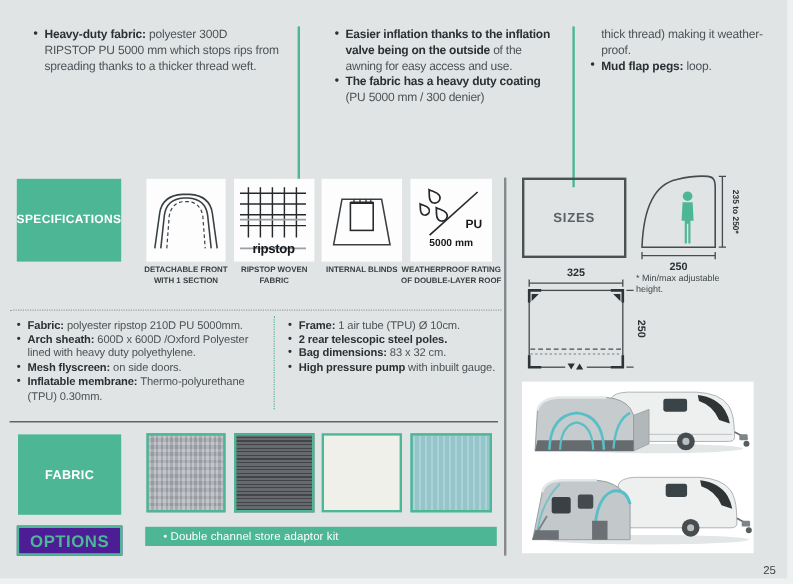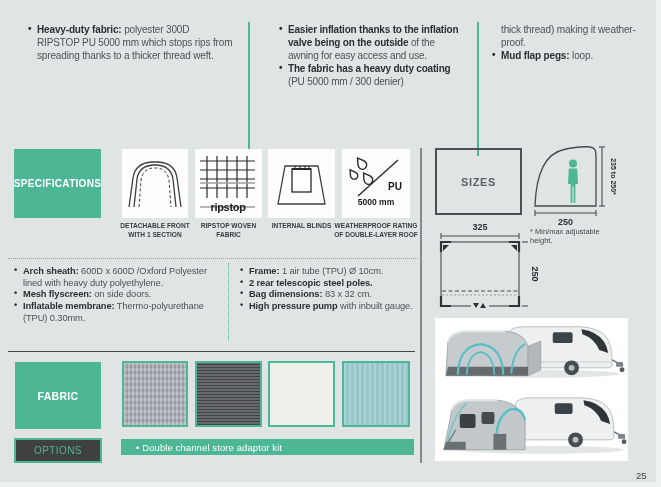--- a/index.html
+++ b/index.html
@@ -25,22 +25,22 @@
   .hline{background:#3f4448;height:1px}
   .vdivider{background:#848a8d;width:2px}
   .sizes-box{border:2px solid #4b5054;color:#5d6266;font-weight:bold;font-size:11px;
              letter-spacing:.6px;display:flex;align-items:center;justify-content:center}
   .footnote{font-size:7.5px;line-height:9px;color:#43484c}
   .swatch{border:2px solid var(--teal,#4db795)}
   .sw-1{background-image:repeating-linear-gradient(90deg,rgba(255,255,255,.18) 0 2px,rgba(0,0,0,.06) 2px 4px),
         repeating-linear-gradient(0deg,rgba(255,255,255,.12) 0 3px,rgba(0,0,0,.05) 3px 6px)}
   .sw-2{background-image:repeating-linear-gradient(0deg,rgba(0,0,0,.28) 0 1px,rgba(255,255,255,.07) 1px 3px)}
   .sw-4{background-image:repeating-linear-gradient(90deg,rgba(255,255,255,.15) 0 2px,rgba(0,0,0,.03) 2px 5px)}
-  .opt-outline{border:2px solid var(--teal,#4db795);color:var(--teal,#4db795);font-weight:normal;
-               font-size:10px;letter-spacing:.4px;display:flex;align-items:center;justify-content:center;background:#404040}
+  .opt-outline{border:2px solid var(--teal,#4db795);color:var(--teal,#4db795);font-weight:bold;
+               font-size:14px;letter-spacing:.4px;display:flex;align-items:center;justify-content:center;background:#4c1d95}
   .opt-bar{background:var(--teal,#4db795);color:#fff;font-size:9.5px;display:flex;
            align-items:center;padding-left:15px;letter-spacing:.1px}
   .photos{background:#ffffff}
   .pagenum{font-size:9.5px;color:#3f4448}
   svg text{font-family:"Liberation Sans",sans-serif}
   .dimnum{font-size:9px;font-weight:bold;fill:#2b3034}
   .dimnum-s{font-size:7px;font-weight:bold;fill:#2b3034}
   .diag{stroke:#464b4f;fill:none;stroke-width:1.1}
   .diag-thick{stroke:#2f3438;fill:none;stroke-width:2.2}
   .ink{stroke:#3a3f43;fill:none;stroke-width:1.3}
@@ -187,20 +187,21 @@
   <g class="diag">
     <line x1="89" y1="21" x2="95" y2="21"></line>
       <line x1="89" y1="85" x2="95" y2="85"></line>
   </g>
   <text x="99" y="53" text-anchor="middle" transform="rotate(90 99 53)" class="dimnum">250</text>
 </svg>
 
 <div class="abs dotted-h" style="left:8px;top:258px;width:410px"></div>
 
 <ul class="abs blist specs" style="left:14px;top:266px;width:209px">
+  <li><b>Fabric:</b><span> polyester ripstop 210D PU 5000mm.</span></li>
   <li><b>Arch sheath:</b><span> 600D x 600D /Oxford Polyester lined with heavy duty polyethylene.</span></li>
   <li><b>Mesh flyscreen:</b><span> on side doors.</span></li>
   <li><b>Inflatable membrane:</b><span> Thermo-polyurethane (TPU) 0.30mm.</span></li>
 </ul>
 
 <div class="abs dotted-v" style="left:228px;top:263px;height:78px"></div>
 
 <ul class="abs blist specs" style="left:240px;top:266px;width:180px">
   <li><b>Frame:</b><span> 1 air tube (TPU) Ø 10cm.</span></li>
   <li><b>2 rear telescopic steel poles.</b><span></span></li>

